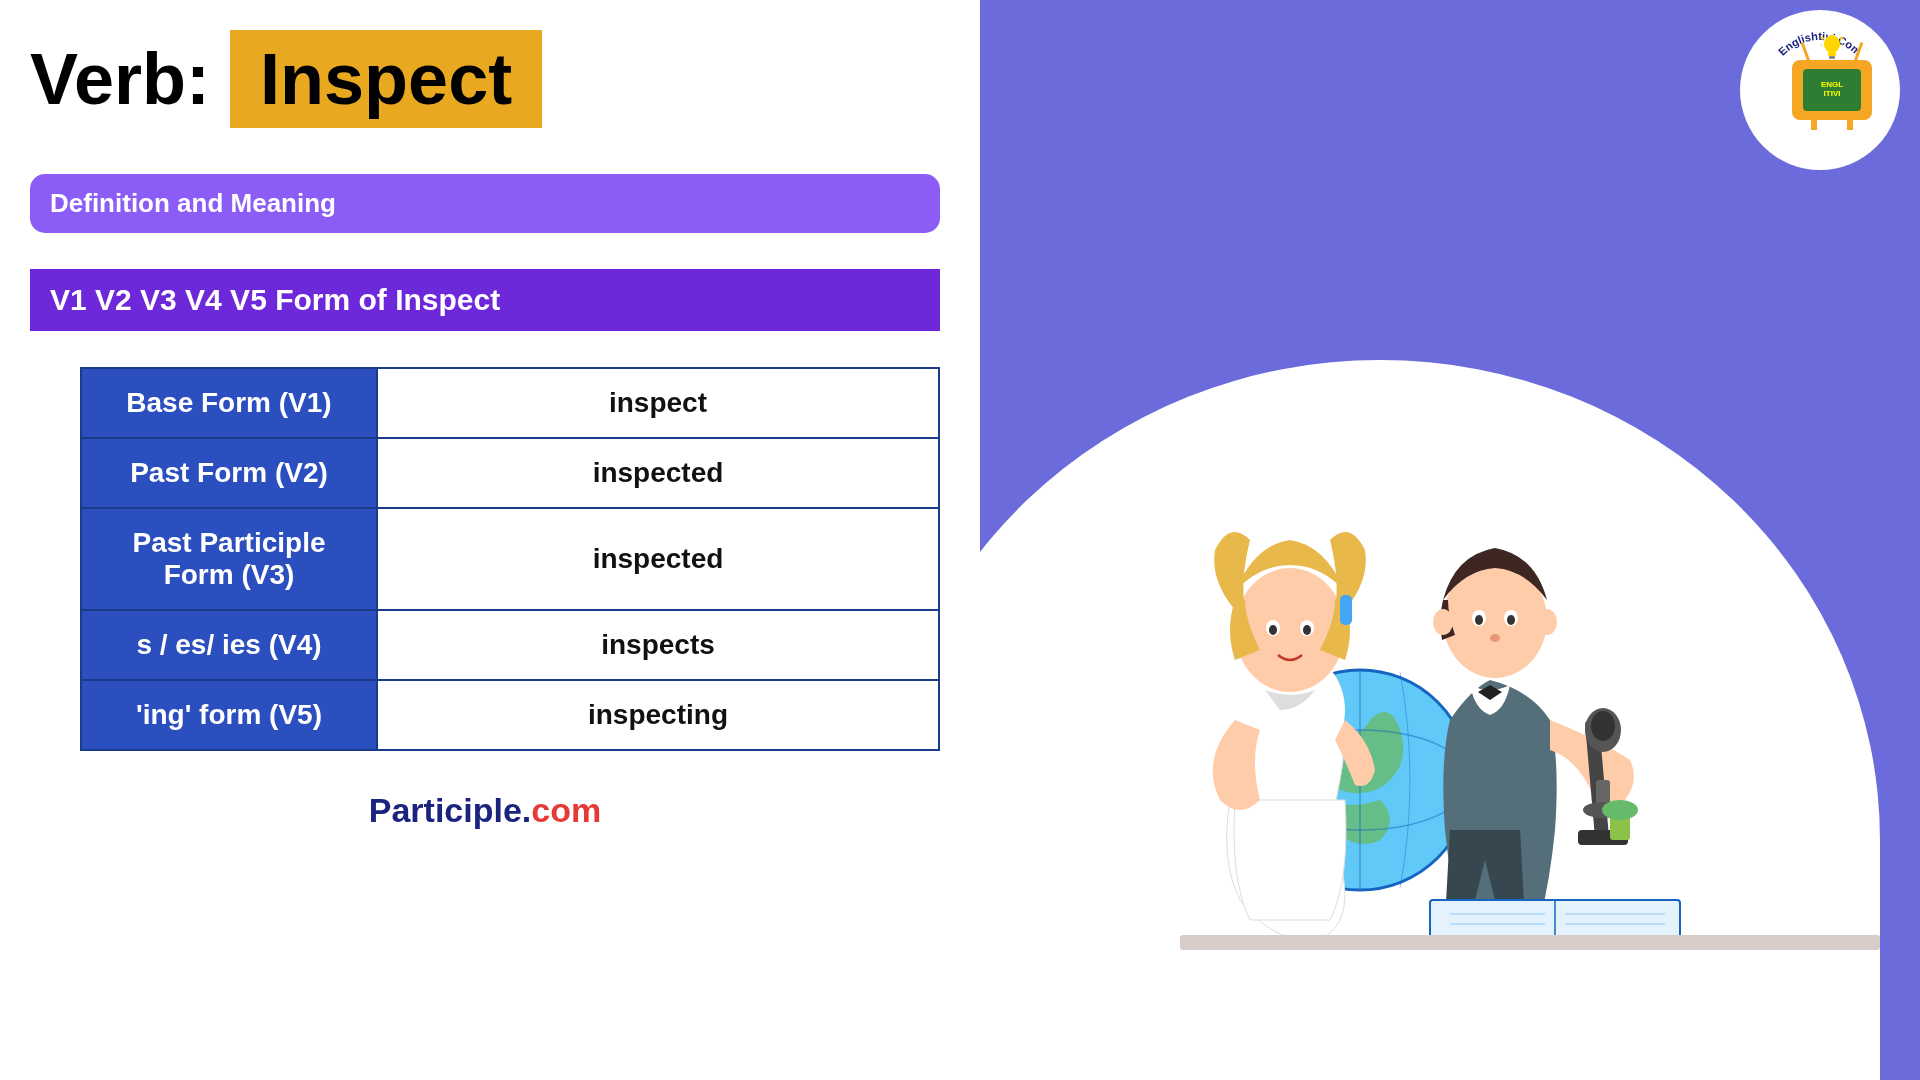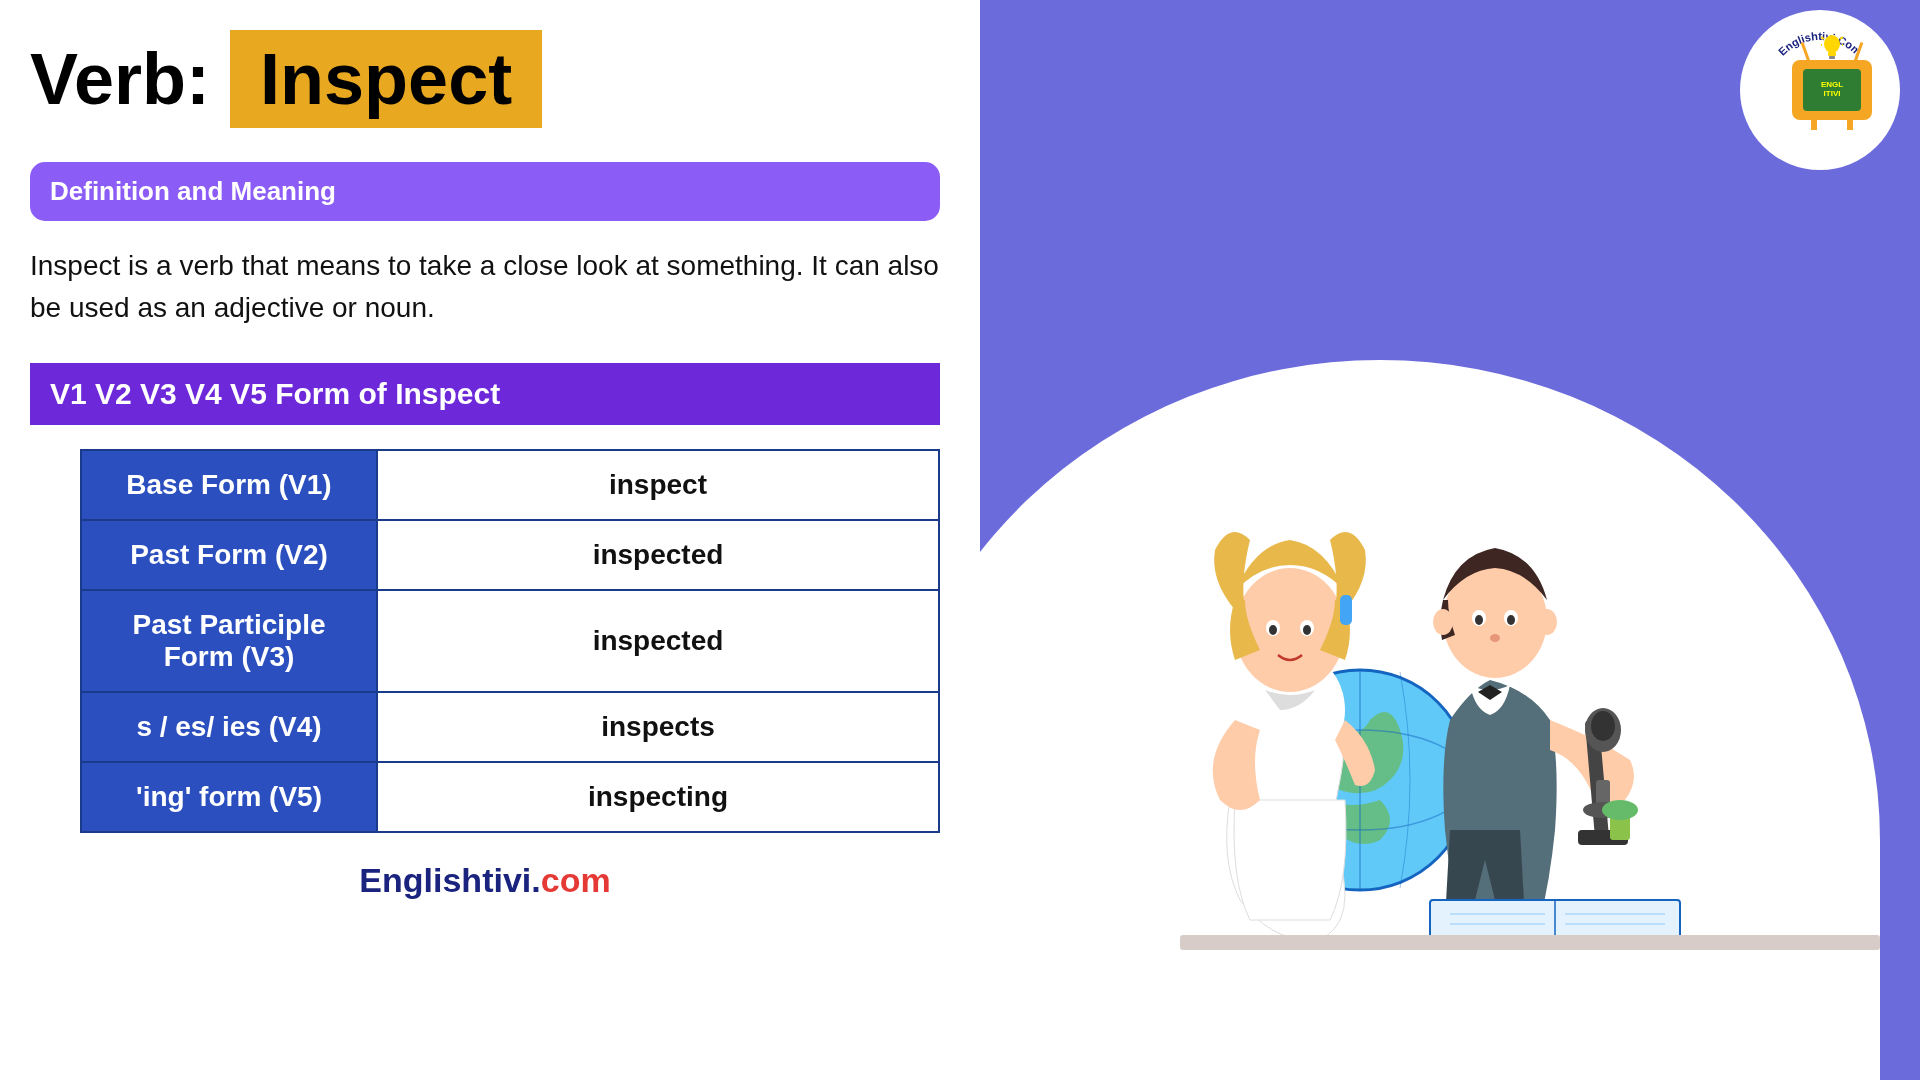--- a/index.html
+++ b/index.html
@@ -15,21 +15,21 @@
     }
 
     
     .left-panel {
       width: 980px;
       height: 1080px;
       padding: 30px 40px 26px 30px;
       background: #ffffff;
       display: flex;
       flex-direction: column;
-      gap: 4px;
+      gap: 16px;
     }
 
     
     .title-row {
       display: flex;
       align-items: center;
       gap: 20px;
       margin-bottom: 30px;
     }
 
@@ -246,21 +246,20 @@
 
 <div class="left-panel">
 
   <div class="title-row">
     <span class="verb-label">Verb:</span>
     <span class="title-highlight">Inspect</span>
   </div>
 
   <div class="section-heading">Definition and Meaning</div>
 
-  <p class="definition-text">Inspect is a verb that means to take a close look at something. It can also be used as an adjective or noun.</p>
 
   <div class="v-form-heading">V1 V2 V3 V4 V5 Form of Inspect</div>
 
   <table class="verb-table">
     <tbody id="verb-table-body">
     <tr>
           <td class="form-label">Base Form (V1)</td>
           <td class="form-value">inspect</td>
         </tr>
         <tr>
@@ -276,21 +275,21 @@
           <td class="form-value">inspects</td>
         </tr>
         <tr>
           <td class="form-label">'ing' form (V5)</td>
           <td class="form-value">inspecting</td>
         </tr>
       </tbody>
   </table>
 
   <div class="footer-brand">
-    <span class="brand-blue">Englishtivi</span><span class="brand-blue">.</span><span class="brand-red">com</span>
+    <span class="brand-blue">Participle</span><span class="brand-blue">.</span><span class="brand-red">com</span>
   </div>
 
 </div>
 
 <div class="right-panel">
 
   <div class="logo-circle">
     <div class="logo-inner">
 
       <div style="position:relative; width:140px; height:140px; display:flex; align-items:center; justify-content:center;">

